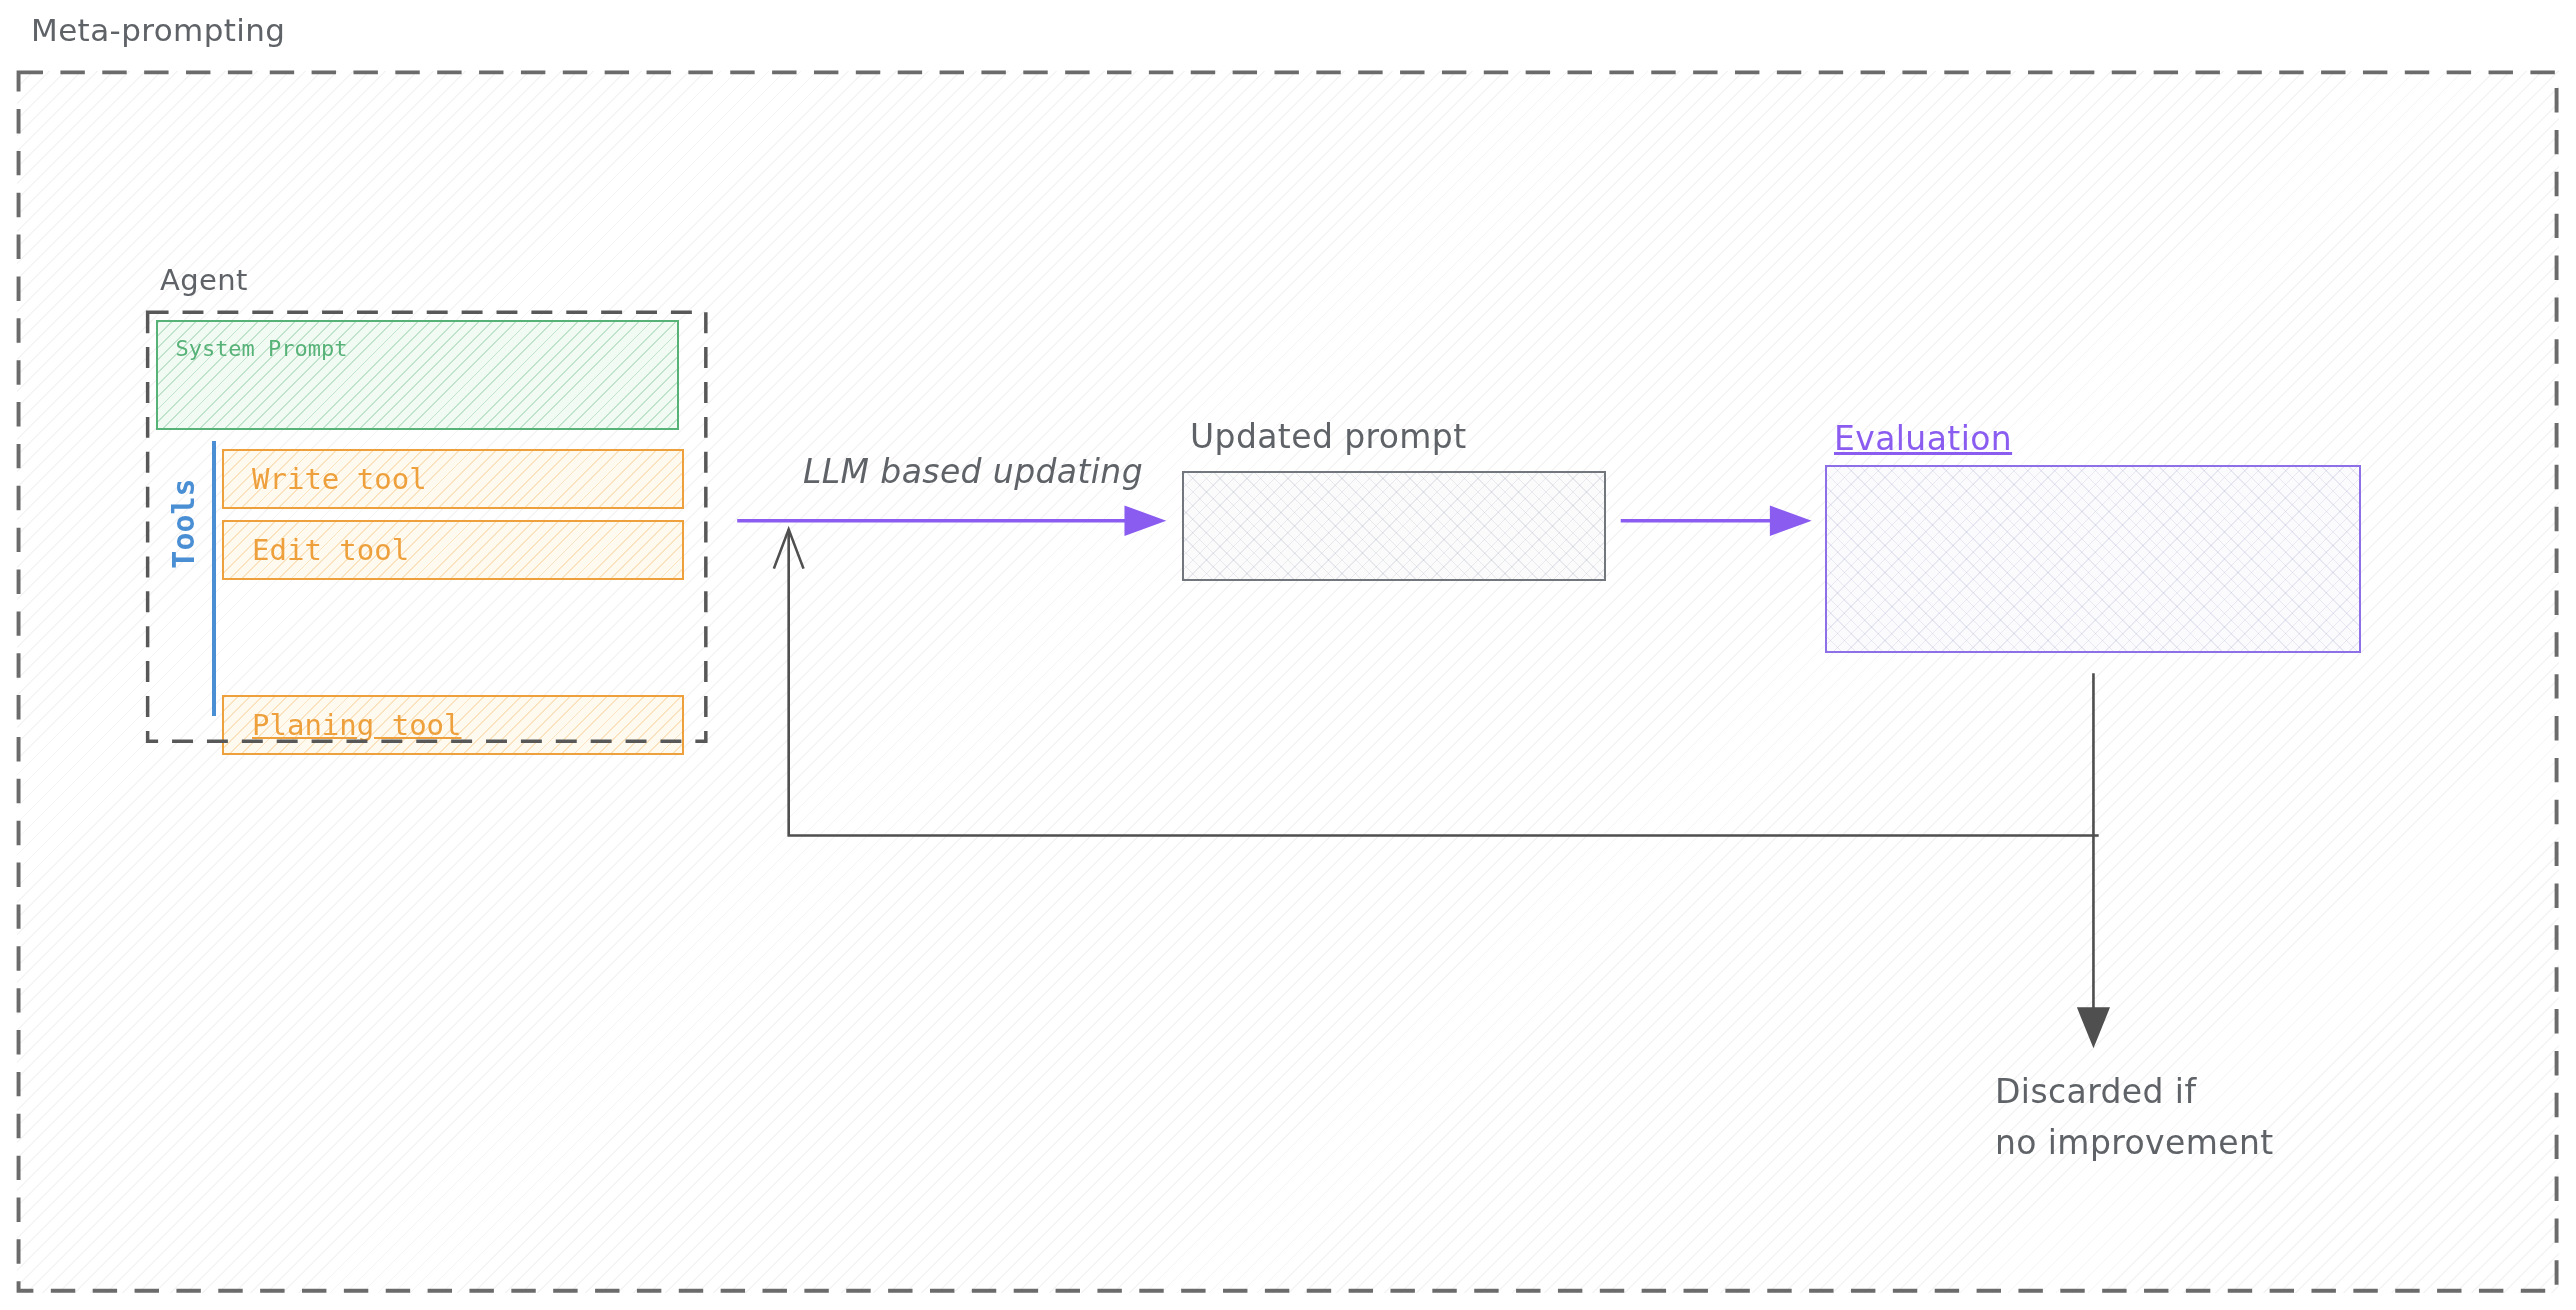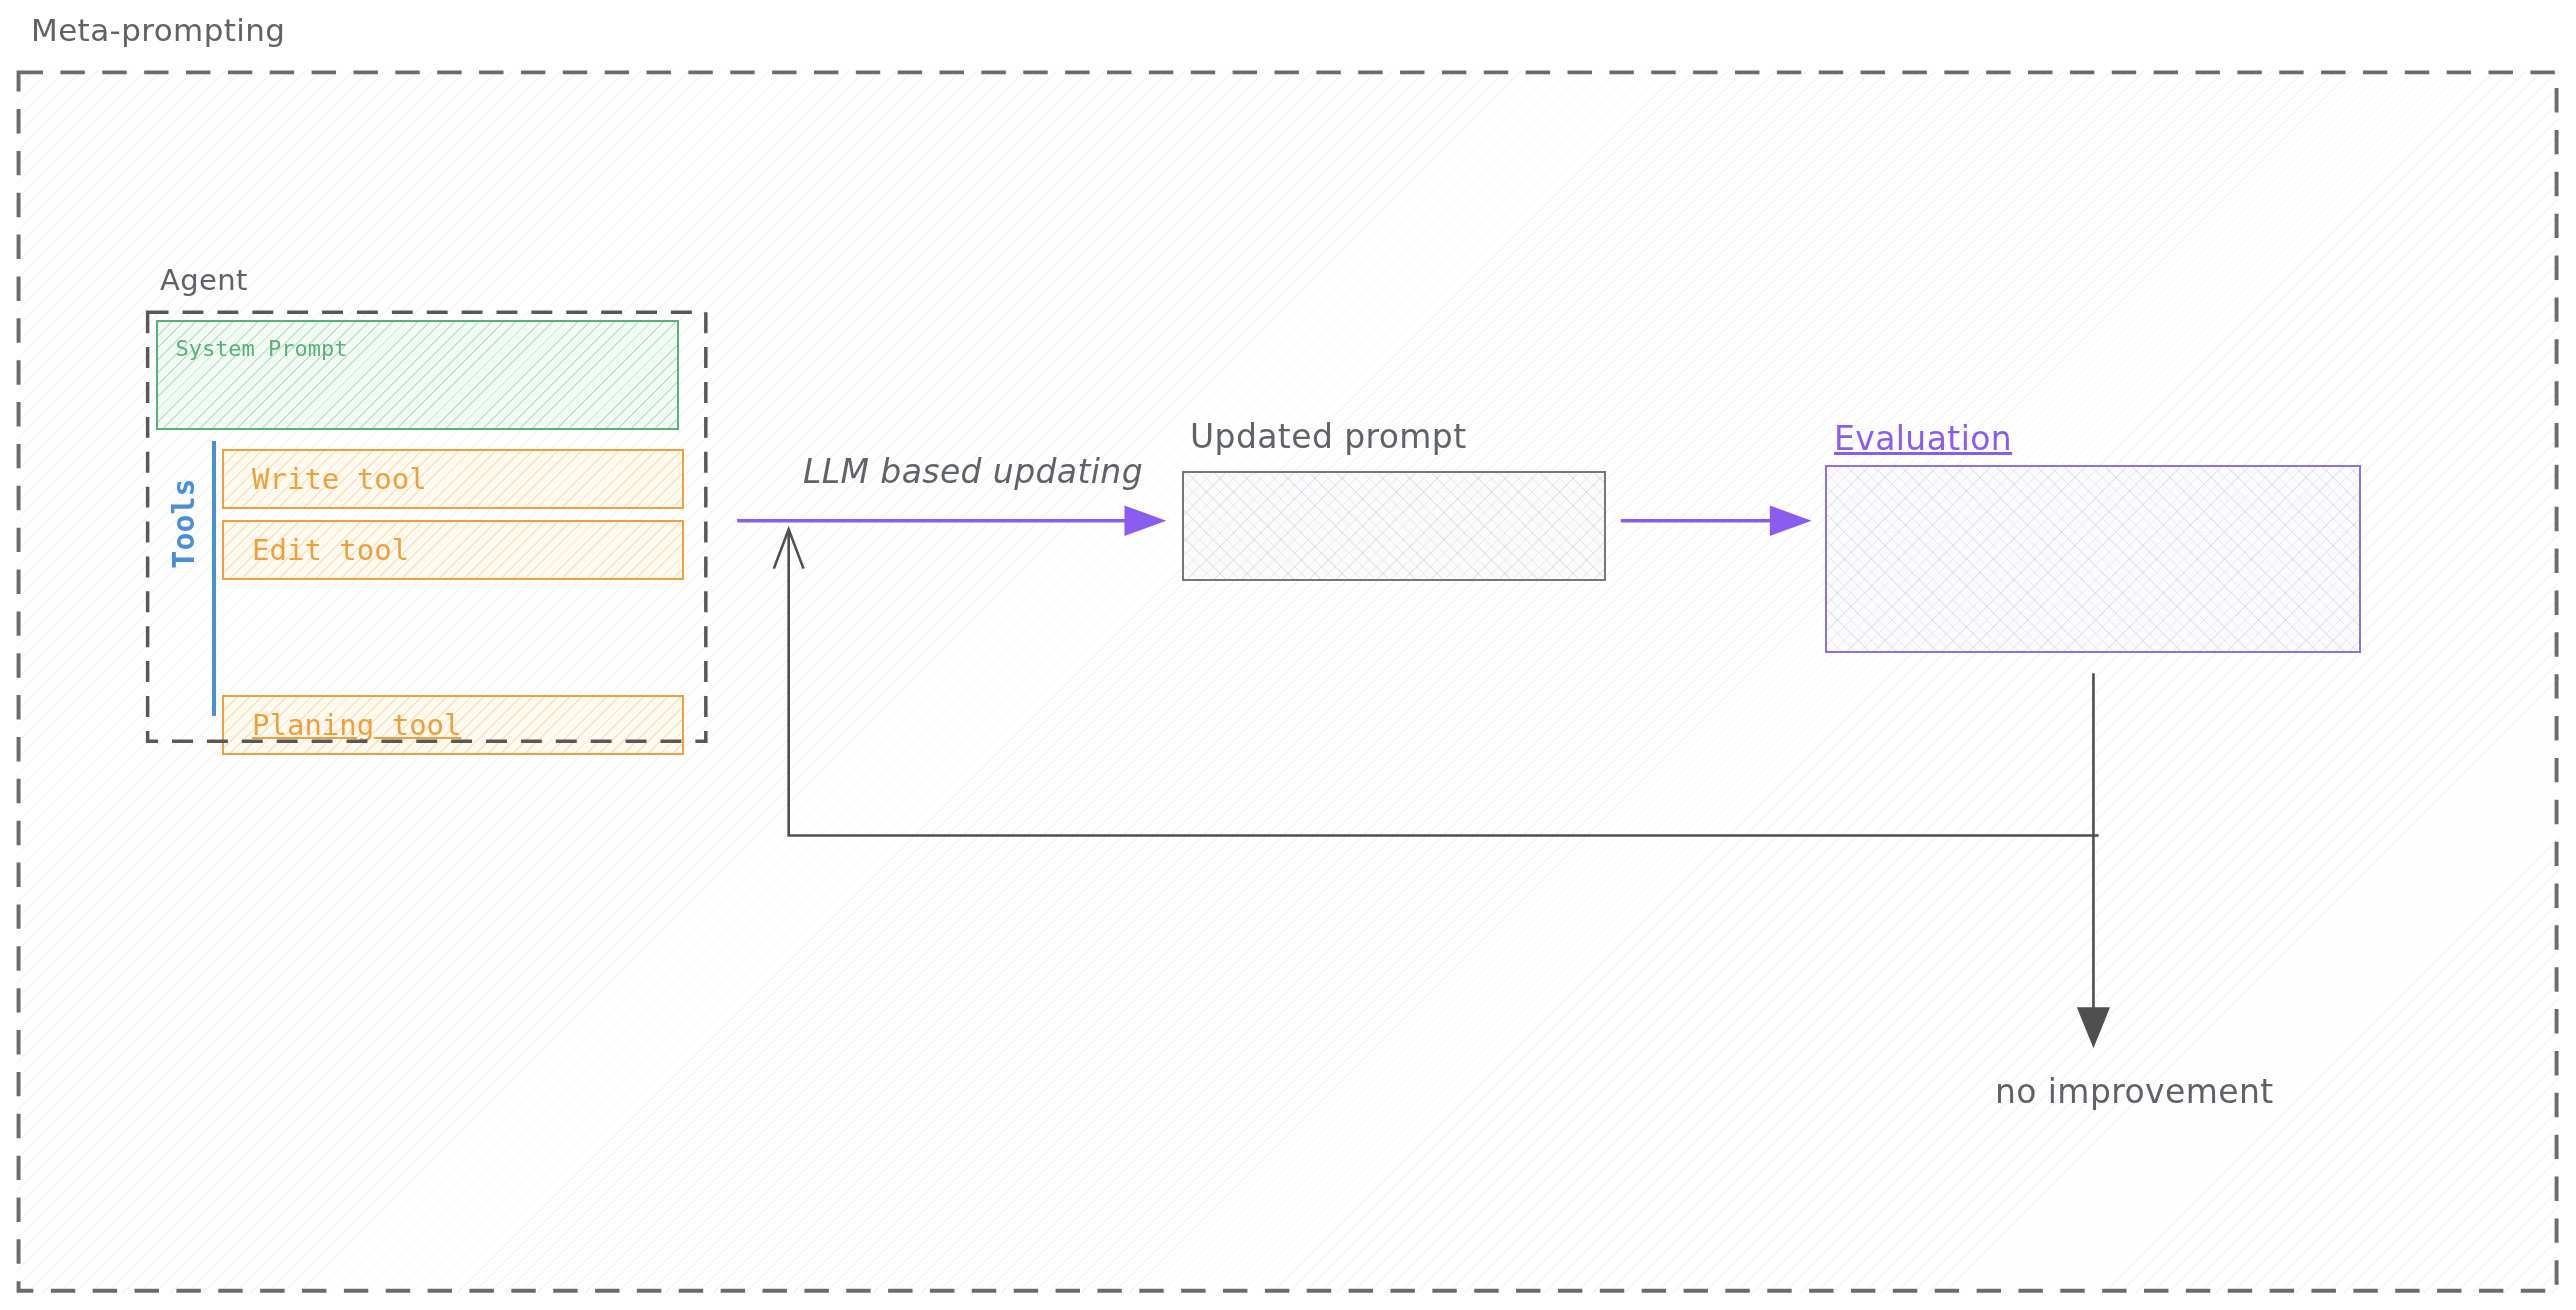--- a/index.html
+++ b/index.html
@@ -136,20 +136,21 @@
 
   <div class="llm-label hand">LLM based updating</div>
 
   <div class="updated-label hand">Updated prompt</div>
   <div class="shape updated-box crosshatch-gray"></div>
 
   <div class="eval-label">Evaluation</div>
   <div class="shape eval-box crosshatch-purple"></div>
 
   <div class="discard-note hand">
+    <div>Discarded if</div>
     <div>no improvement</div>
   </div>
 
   <svg class="overlay" viewBox="0 0 2953 1502">
 
     <rect class="stroke-dash-outer" x="21" y="83" width="2910" height="1397"></rect>
 
     <rect class="stroke-dash-agent" x="169" y="358" width="640" height="492"></rect>
 
     <g>

